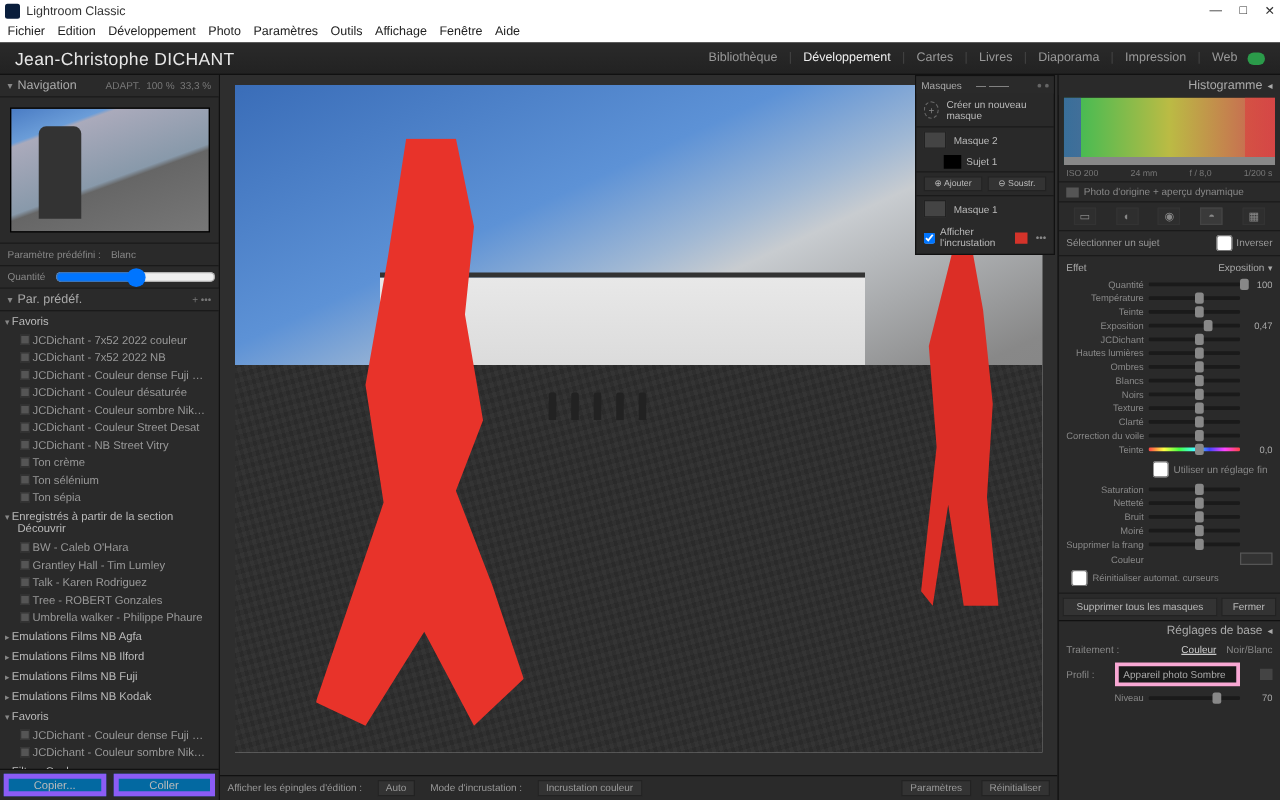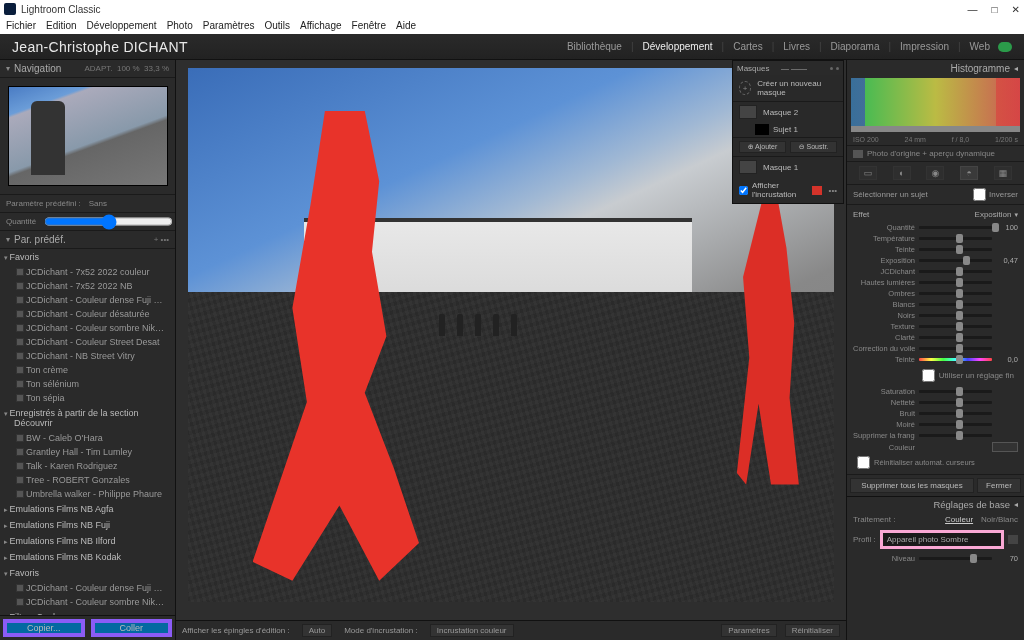--- a/index.html
+++ b/index.html
@@ -93,21 +93,21 @@
 .srow .val{width:22px;text-align:right;color:#aaa;font-size:7.5px}
 .fineadj{padding:4px 6px;font-size:8px;color:#888;display:flex;align-items:center;gap:4px;justify-content:flex-end}
 .reset{padding:3px 6px;display:flex;align-items:center;gap:4px;font-size:7.5px;color:#888;justify-content:flex-start}
 .maskfoot{display:flex;gap:3px;padding:3px;border-top:1px solid #1a1a1a}
 .maskfoot .b{flex:1;background:#333;border:1px solid #222;text-align:center;padding:2px 0;font-size:8px}
 .basehdr{height:16px;display:flex;align-items:center;justify-content:flex-end;padding:0 6px;font-size:9.5px;color:#aaa;border-top:1px solid #111}
 .basehdr .tri{margin-left:4px;font-size:8px}
 .treat{display:flex;align-items:center;padding:3px 6px;font-size:8px;color:#888;gap:8px}
 .treat .r{margin-left:auto;display:flex;gap:8px}
 .treat .act{color:#ccc;text-decoration:underline}
-.prof{display:flex;align-items:center;padding:3px 6px;font-size:8px;color:#888;gap:4px}
+.prof{display:flex;align-items:center;padding:3px 6px;font-size:8px;color:#888;gap:16px}
 .prof .sel{flex:1;background:#1a1a1a;padding:2px 4px;border:3px solid #f9a8d4;color:#aaa}
 .prof .ico{width:10px;height:9px;background:#444}
 .rscroll{flex:0 0 auto}
 .colorsw{width:26px;height:10px;background:#333;border:1px solid #555;margin-left:auto}
 </style>
 </head>
 <body>
 
 <div class="titlebar">
   <div class="ico"></div>
@@ -158,21 +158,21 @@
       <div class="panelhdr">
         <span class="tri">▾</span>
         <span>Navigation</span>
         <span class="rtxt"><span>ADAPT.</span>&nbsp;&nbsp;<span>100 %</span>&nbsp;&nbsp;<span>33,3 %</span></span>
       </div>
       <div class="navthumb">
           <div class="img"></div>
         </div>
       <div class="paramline">
         <span>Paramètre prédéfini :</span>
-        <span>Sans</span>
+        <span>Blanc</span>
       </div>
       <div class="paramline">
         <span>Quantité</span>
         <input type="range" value="50" style="">
       </div>
       <div class="panelhdr">
         <span class="tri">▾</span>
         <span>Par. prédéf.</span>
         <span class="rtxt">+&nbsp;•••</span>
       </div>
@@ -188,22 +188,22 @@
           <div class="item">Ton crème</div>
           <div class="item">Ton sélénium</div>
           <div class="item">Ton sépia</div>
           <div class="grp">Enregistrés à partir de la section Découvrir</div>
           <div class="item">BW - Caleb O'Hara</div>
           <div class="item">Grantley Hall - Tim Lumley</div>
           <div class="item">Talk - Karen Rodriguez</div>
           <div class="item">Tree - ROBERT Gonzales</div>
           <div class="item">Umbrella walker - Philippe Phaure</div>
           <div class="grp grpc">Emulations Films NB Agfa</div>
+          <div class="grp grpc">Emulations Films NB Ilford</div>
           <div class="grp grpc">Emulations Films NB Fuji</div>
-          <div class="grp grpc">Emulations Films NB Ilford</div>
           <div class="grp grpc">Emulations Films NB Kodak</div>
           <div class="grp">Favoris</div>
           <div class="item">JCDichant - Couleur dense Fuji Chrome</div>
           <div class="item">JCDichant - Couleur sombre Nikon 60%</div>
           <div class="grp grpc">Filtres Couleur</div>
         </div>
       <div class="leftfoot">
         <div class="btn">Copier...</div>
         <div class="btn">Coller</div>
       </div>

